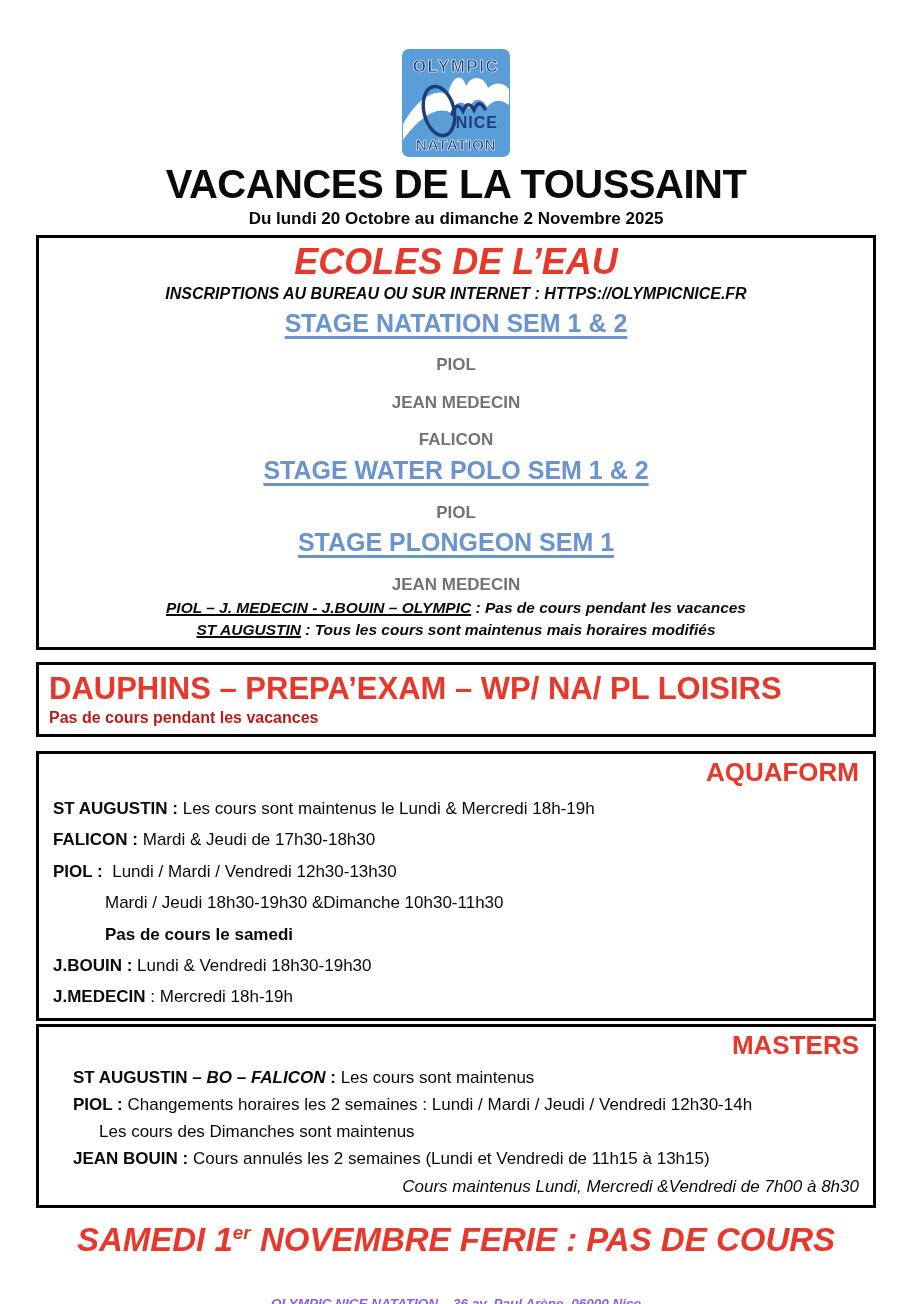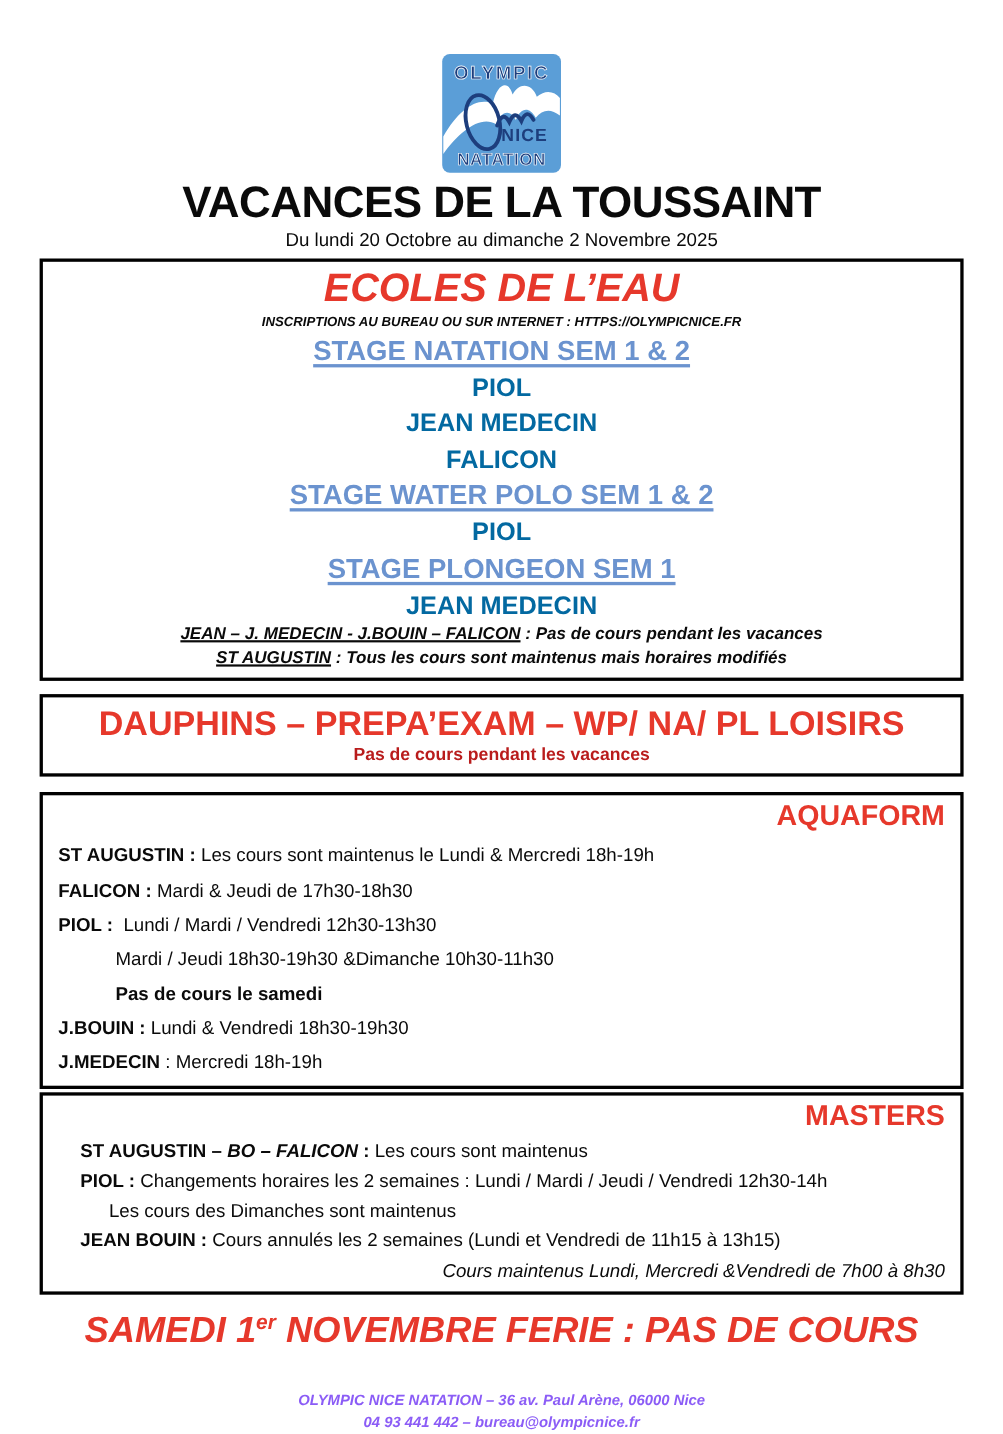--- a/index.html
+++ b/index.html
@@ -14,43 +14,43 @@
     overflow:hidden;
   }
   
   .logo-wrap { width:110px; height:110px; margin:48px auto 4px; }
   
   .title {
     text-align:center; font-size:40px; font-weight:bold;
     letter-spacing:-0.5px; color:#0a0a0a; margin-top:2px;
   }
   .subtitle {
-    text-align:center; font-size:17px; font-weight:normal; color:#0a0a0a;
+    text-align:center; font-size:17px; font-weight:bold; color:#0a0a0a;
     margin:2px 0 6px;
   }
   
   .box {
     border:3px solid #000;
     margin:0 36px 12px;
     background:#fff;
   }
   .box-ecoles { padding:4px 10px 8px; text-align:center; }
   .red-h1 { color:#e6382b; font-weight:bold; font-size:36px; line-height:1.1;font-style:italic; }
-  .inscriptions { font-size:12px; font-weight:bold; font-style:italic; margin-top:3px; color:#0a0a0a; }
+  .inscriptions { font-size:16px; font-weight:bold; font-style:italic; margin-top:3px; color:#0a0a0a; }
   .stage-heading {
     color:#6b93cf; font-weight:bold; font-size:25px; margin-top:7px;
     text-decoration:underline; text-decoration-thickness:3px; text-underline-offset:4px;
     display:inline-block; line-height:1.1;text-align:right;
   }
   .stage-head-row { line-height:1; }
-  .loc { color:#0369a1; font-weight:bold; font-size:23px; margin-top:7px; line-height:1.1; }
+  .loc { color:#737373; font-weight:bold; font-size:17px; margin-top:19px; line-height:1.1; }
   .note { font-size:15.5px; font-weight:bold; font-style:italic; margin-top:4px; color:#0a0a0a; }
   .note .ul { text-decoration:underline; text-decoration-thickness:2px; }
   
-  .box-dauphins { padding:6px 10px 7px; text-align:center; margin-bottom:14px; }
+  .box-dauphins { padding:6px 10px 7px; margin-bottom:14px; }
   .red-banner { color:#e6382b; font-weight:bold; font-size:31px; line-height:1.15; }
   .banner-sub { font-size:16px; font-weight:bold; margin-top:3px; color:#b91c1c; }
   
   .box-aquaform { padding:4px 14px 10px; margin-bottom:3px; }
   .box-masters  { padding:4px 14px 8px; }
   .red-h2 { color:#e6382b; font-weight:bold; font-size:26px; text-align:right; line-height:1.15; }
   .sched-line { font-size:17px; margin-top:11px; line-height:1.2; color:#0a0a0a; }
   .sched-line b { font-weight:bold;text-align:center; }
   .indent1 { padding-left:52px; }
   .m-line { font-size:17px; margin-top:6px; line-height:1.25; padding-left:20px; color:#0a0a0a; }
@@ -93,21 +93,21 @@
     <div class="loc">PIOL</div>
     <div class="loc">JEAN MEDECIN</div>
     <div class="loc">FALICON</div>
 
     <div class="stage-head-row"><span class="stage-heading">STAGE WATER POLO SEM 1 &amp; 2</span></div>
     <div class="loc">PIOL</div>
 
     <div class="stage-head-row"><span class="stage-heading">STAGE PLONGEON SEM 1</span></div>
     <div class="loc">JEAN MEDECIN</div>
 
-    <div class="note"><span class="ul">JEAN – J. MEDECIN - J.BOUIN – FALICON</span><span> : Pas de cours pendant les vacances</span></div>
+    <div class="note"><span class="ul">PIOL – J. MEDECIN - J.BOUIN – OLYMPIC</span><span> : Pas de cours pendant les vacances</span></div>
     <div class="note"><span class="ul">ST AUGUSTIN</span><span> : Tous les cours sont maintenus mais horaires modifiés</span></div>
   </section>
 
   <section class="box box-dauphins">
     <div class="red-banner">DAUPHINS – PREPA’EXAM – WP/ NA/ PL LOISIRS</div>
     <div class="banner-sub">Pas de cours pendant les vacances</div>
   </section>
 
   <section class="box box-aquaform">
     <div class="red-h2">AQUAFORM</div>

